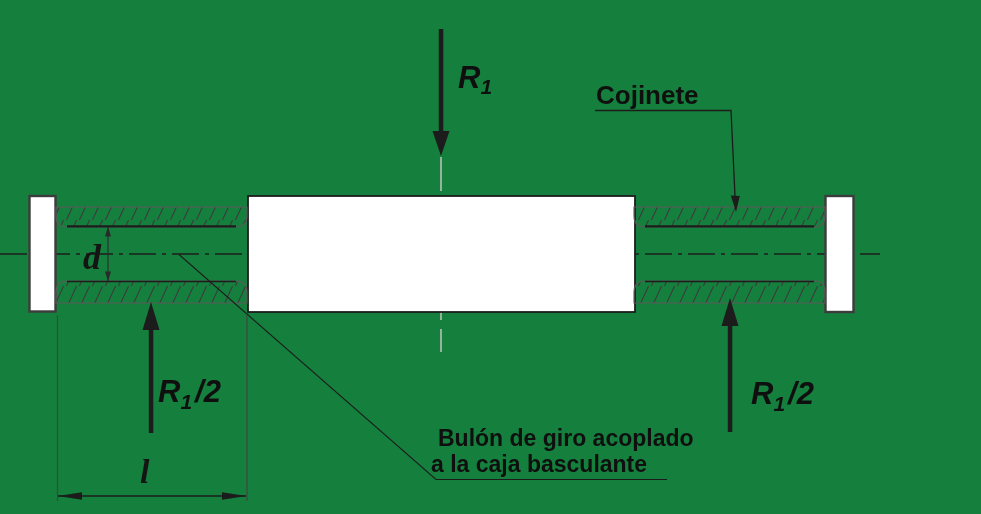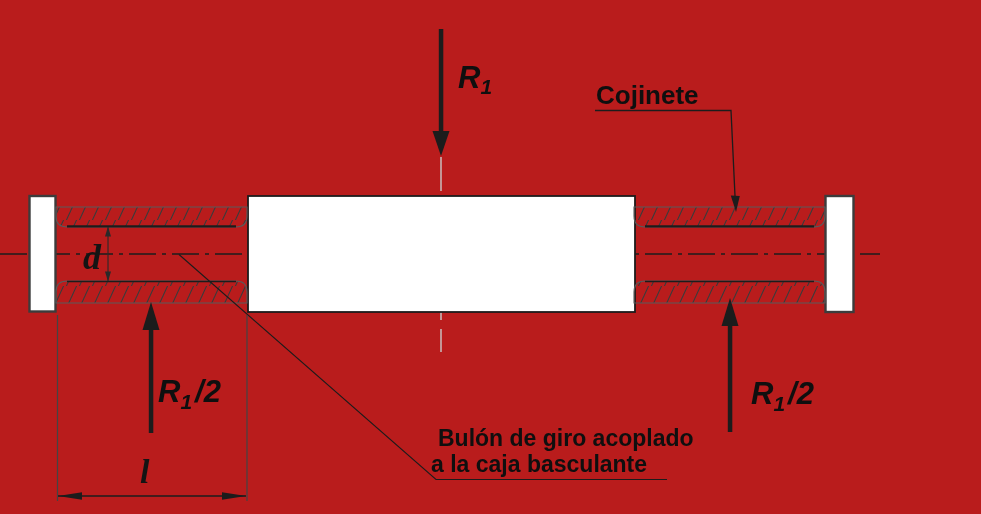--- a/index.html
+++ b/index.html
@@ -4,21 +4,21 @@
 <style>
   html, body {
     margin: 0;
     padding: 0;
     background: #ffffff;
   }
   .stage {
     position: relative;
     width: 981px;
     height: 514px;
-    background: #b91c1c;
+    background: #15803d;
     overflow: hidden;
   }
   svg { display: block; }
   .callout-text {
     font: 700 26px "Liberation Sans", sans-serif;
     fill: #0f0f0f;
   }
   .callout-text-small {
     font: 700 23px "Liberation Sans", sans-serif;
     fill: #0f0f0f;

